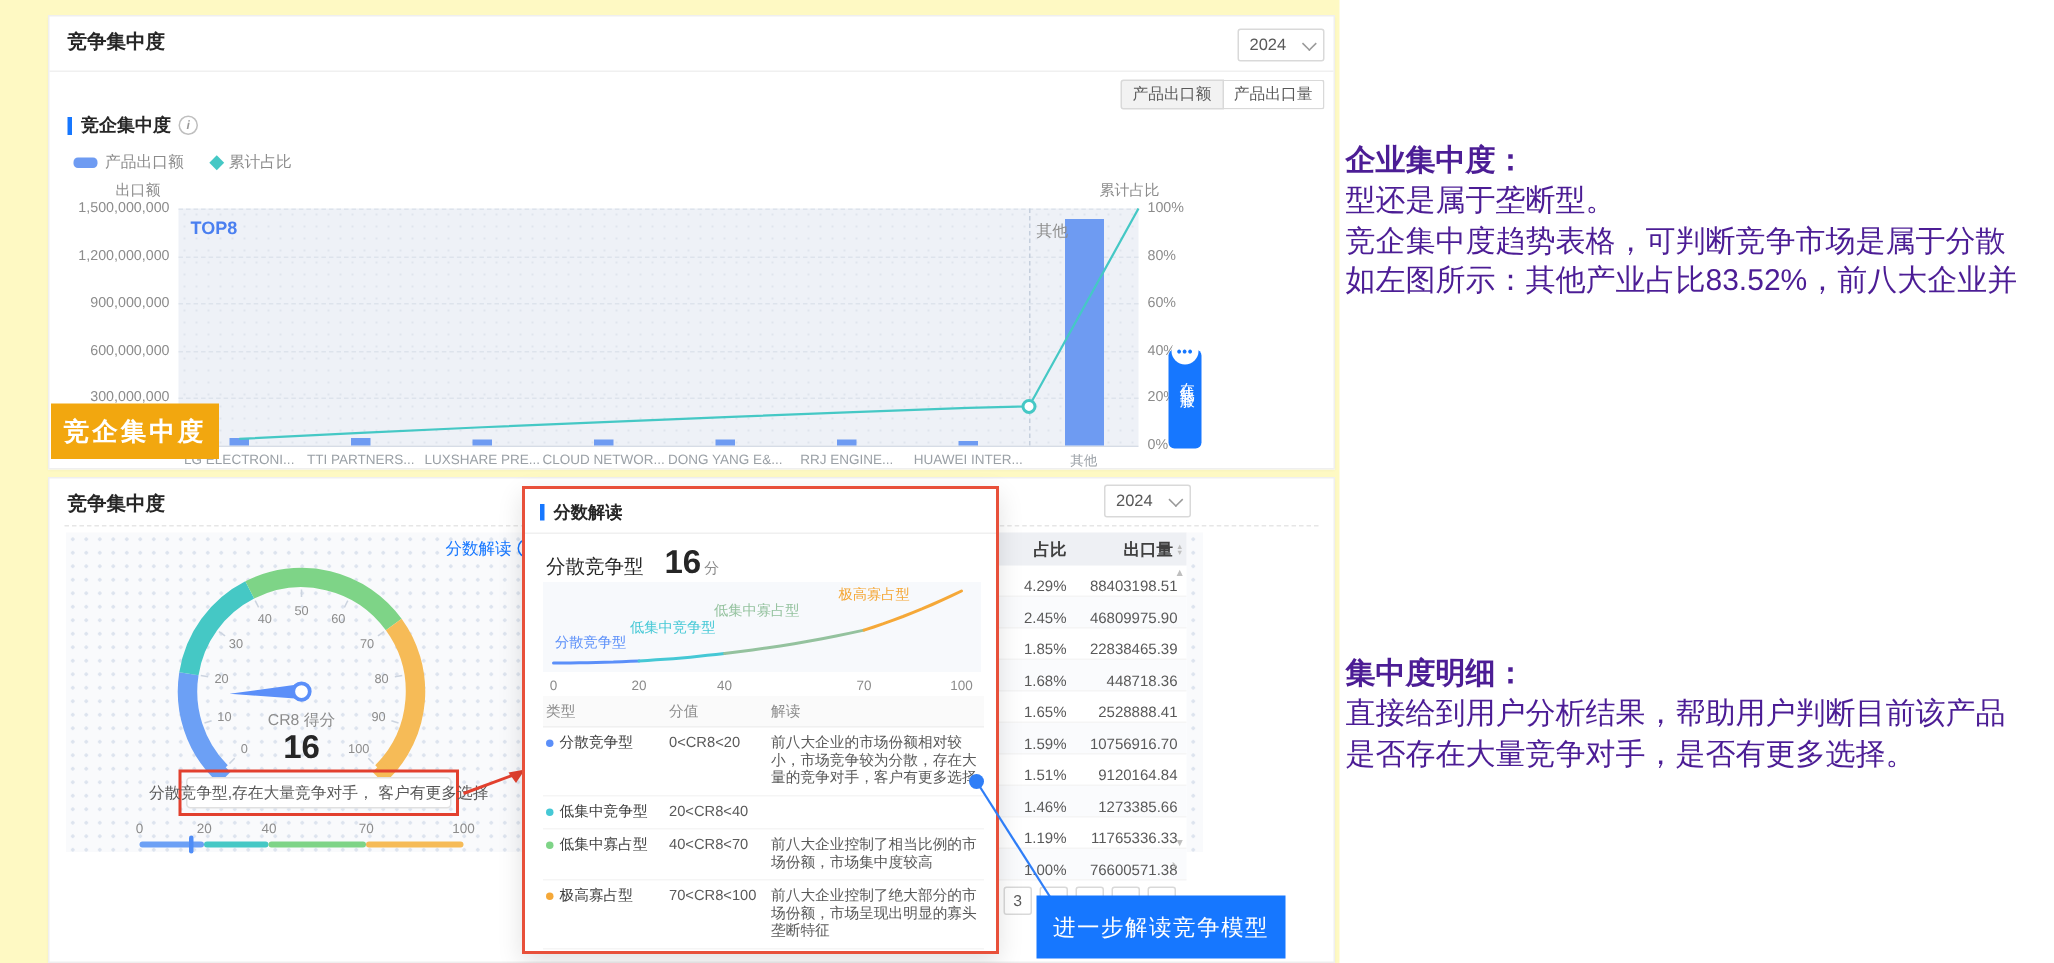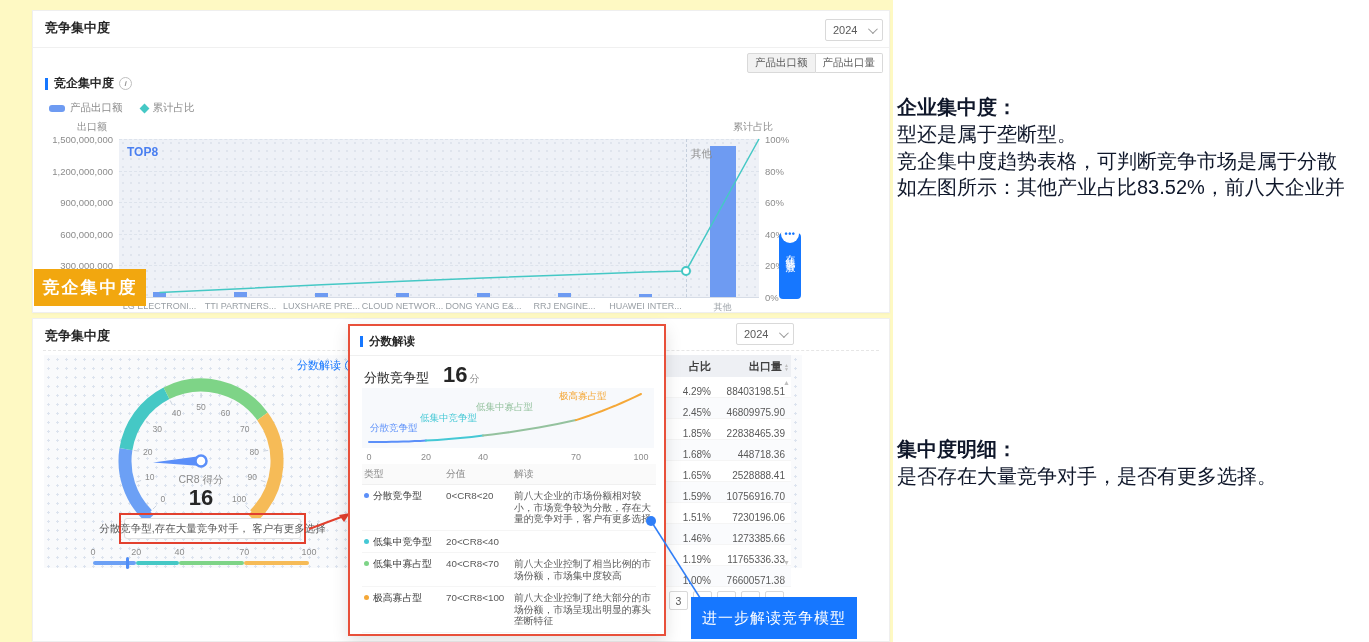--- a/index.html
+++ b/index.html
@@ -99,21 +99,21 @@
   .pt-c3{width:142px;}
   .pt-row{display:flex;border-bottom:1px solid #f5f5f5;padding:5px 0;align-items:flex-start;color:#595959;line-height:11.5px;}
   .pt-row .pt-c1{color:#404040;display:flex;align-items:center;gap:4px;}
   .dot{width:5px;height:5px;border-radius:50%;display:inline-block;flex:none;}
   .blue-dot{position:absolute;left:613px;top:197px;width:10px;height:10px;border-radius:50%;background:#2f7ef7;z-index:7;}
   #connector{position:absolute;left:613px;top:200px;z-index:6;}
   .cta{position:absolute;left:658px;top:278px;width:166px;height:42px;background:#1677ff;color:#fff;border:none;
        font-size:15px;letter-spacing:1px;display:flex;align-items:center;justify-content:center;cursor:pointer;z-index:9;
        font-family:inherit;}
   
-  .notes{position:absolute;left:897px;width:472px;color:#0f172a;}
+  .notes{position:absolute;left:897px;width:472px;color:#4c1d95;}
   #note1{top:94px;} #note2{top:436px;}
   .note-h{font-size:20px;font-weight:bold;line-height:27px;}
   .note-l{font-size:20px;line-height:26.5px;}
 </style>
 </head>
 <body>
 
 <div class="stage">
   <div class="dash">
 
@@ -300,21 +300,21 @@
             <div class="drow">
               <span class="c1">1.65%</span>
               <span class="c2">2528888.41</span>
             </div>
             <div class="drow">
               <span class="c1">1.59%</span>
               <span class="c2">10756916.70</span>
             </div>
             <div class="drow">
               <span class="c1">1.51%</span>
-              <span class="c2">7230196.06</span>
+              <span class="c2">9120164.84</span>
             </div>
             <div class="drow">
               <span class="c1">1.46%</span>
               <span class="c2">1273385.66</span>
             </div>
             <div class="drow">
               <span class="c1">1.19%</span>
               <span class="c2">11765336.33</span>
             </div>
             <div class="drow">
@@ -414,16 +414,17 @@
     <div class="note-h">企业集中度：</div>
     <div>
         <div class="note-l">型还是属于垄断型。</div>
         <div class="note-l">竞企集中度趋势表格，可判断竞争市场是属于分散</div>
         <div class="note-l">如左图所示：其他产业占比83.52%，前八大企业并</div>
       </div>
   </aside>
   <aside class="notes" id="note2">
     <div class="note-h">集中度明细：</div>
     <div>
+        <div class="note-l">直接给到用户分析结果，帮助用户判断目前该产品</div>
         <div class="note-l">是否存在大量竞争对手，是否有更多选择。</div>
       </div>
   </aside>
 </div>
 
 </body></html>

